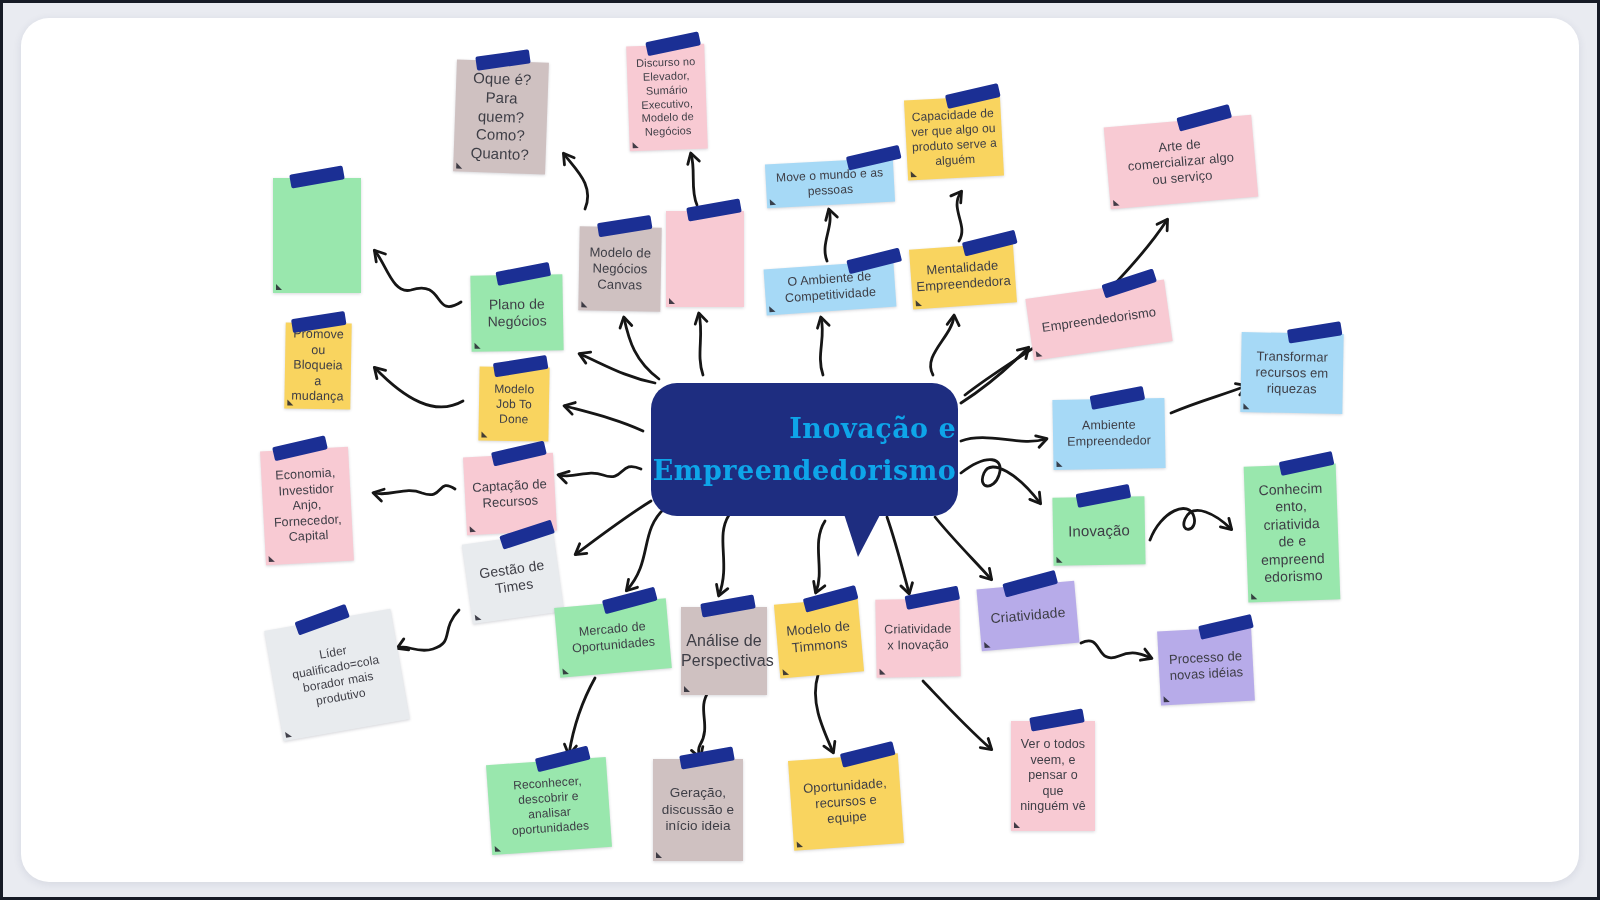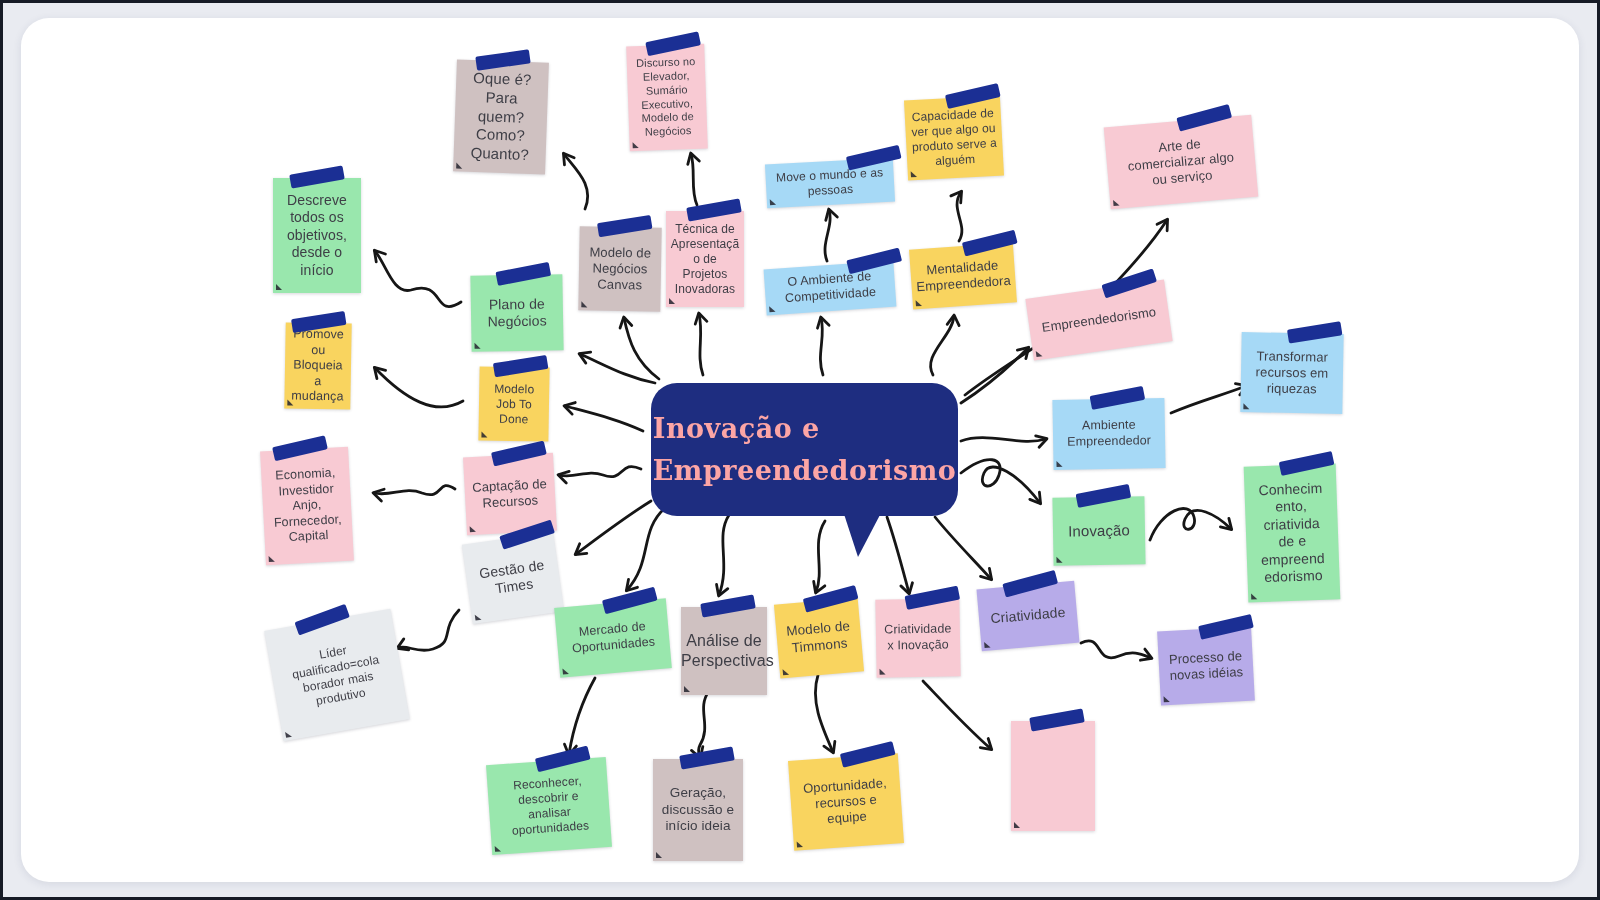--- a/index.html
+++ b/index.html
@@ -53,22 +53,22 @@
   }
   .bubble::after{
     content:"";position:absolute;left:192px;top:128px;
     width:0;height:0;
     border-left:15px solid transparent;
     border-right:24px solid transparent;
     border-top:46px solid var(--c-bubble,#1e2d80);
   }
   .bubble .title{
     font-family:"DejaVu Serif","Liberation Serif",serif;
-    font-weight:700;color:#fca5a5;font-size:27px;line-height:1.55;
-    white-space:pre-line;text-align:left;letter-spacing:.5px;
+    font-weight:700;color:#0ea5e9;font-size:27px;line-height:1.55;
+    white-space:pre-line;text-align:right;letter-spacing:.5px;
   }
 </style>
 </head>
 <body>
 
 <div class="stage">
   <div class="board"></div>
 
   <svg class="connectors" viewBox="0 0 1600 900" width="1600" height="900">
     <defs>
@@ -148,40 +148,31 @@
         <span class="fold"></span>
       </div>
       <div class="note c-blue" style="left: 763px; top: 158px; width: 128px; height: 44px; transform: rotate(-3deg);">
         <span class="tape" style="left: 85%;"></span>
         <div class="txt" style="font-size: 12px;">Move o mundo e as
 pessoas</div>
         <span class="fold"></span>
       </div>
       <div class="note c-green" style="left: 270px; top: 175px; width: 88px; height: 115px; transform: rotate(0deg);">
         <span class="tape" style="left: 50%;"></span>
-        <div class="txt" style="font-size: 14px;">Descreve
-todos os
-objetivos,
-desde o
-início</div>
         <span class="fold"></span>
       </div>
       <div class="note c-mauve" style="left: 576px; top: 224px; width: 82px; height: 84px; transform: rotate(1deg);">
         <span class="tape" style="left: 55%;"></span>
         <div class="txt" style="font-size: 13px;">Modelo de
 Negócios
 Canvas</div>
         <span class="fold"></span>
       </div>
       <div class="note c-pink" style="left: 663px; top: 208px; width: 78px; height: 96px; transform: rotate(0deg);">
         <span class="tape" style="left: 62%;"></span>
-        <div class="txt" style="font-size: 12px;">Técnica de
-Apresentaçã
-o de Projetos
-Inovadoras</div>
         <span class="fold"></span>
       </div>
       <div class="note c-blue" style="left: 762px; top: 262px; width: 130px; height: 46px; transform: rotate(-4deg);">
         <span class="tape" style="left: 85%;"></span>
         <div class="txt" style="font-size: 12.5px;">O Ambiente de
 Competitividade</div>
         <span class="fold"></span>
       </div>
       <div class="note c-yellow" style="left: 908px; top: 243px; width: 104px; height: 60px; transform: rotate(-4deg);">
         <span class="tape" style="left: 78%;"></span>
@@ -278,20 +269,25 @@
         <span class="fold"></span>
       </div>
       <div class="note c-purple" style="left: 1156px; top: 626px; width: 94px; height: 74px; transform: rotate(-3deg);">
         <span class="tape" style="left: 73%;"></span>
         <div class="txt" style="font-size: 13px;">Processo de
 novas idéias</div>
         <span class="fold"></span>
       </div>
       <div class="note c-pink" style="left: 1008px; top: 718px; width: 84px; height: 110px; transform: rotate(0deg);">
         <span class="tape" style="left: 55%;"></span>
+        <div class="txt" style="font-size: 12.5px;">Ver o todos
+veem, e
+pensar o
+que
+ninguém vê</div>
         <span class="fold"></span>
       </div>
       <div class="note c-green" style="left: 554px; top: 600px; width: 112px; height: 70px; transform: rotate(-5deg);">
         <span class="tape" style="left: 68%;"></span>
         <div class="txt" style="font-size: 12.5px;">Mercado de
 Oportunidades</div>
         <span class="fold"></span>
       </div>
       <div class="note c-mauve" style="left: 678px; top: 604px; width: 86px; height: 88px; transform: rotate(0deg);">
         <span class="tape" style="left: 55%;"></span>

